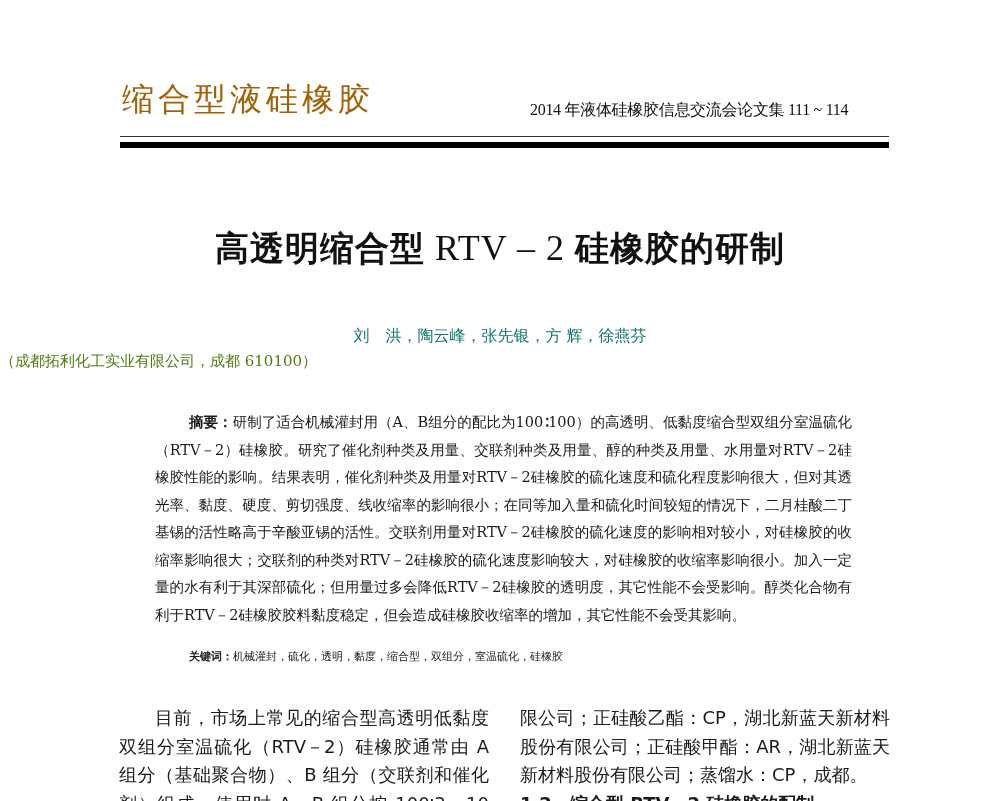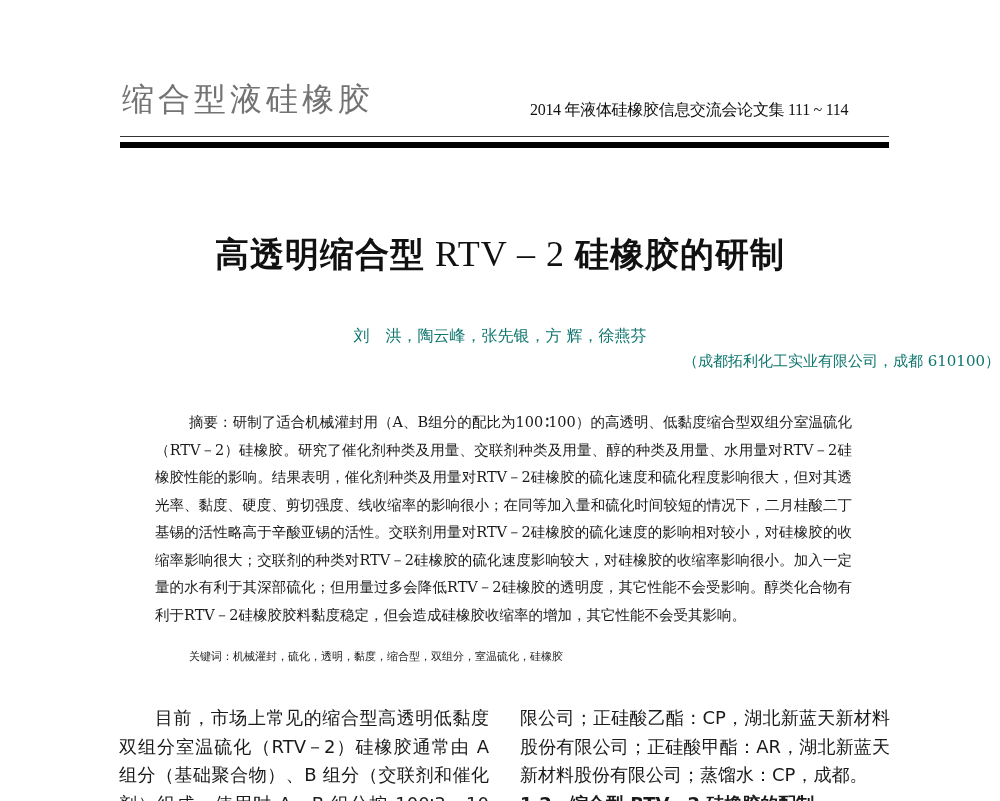--- a/index.html
+++ b/index.html
@@ -1,34 +1,34 @@
 <!DOCTYPE html>
 <html><head>
 <meta charset="utf-8">
 <style>
   html, body { margin: 0; padding: 0; background: #ffffff; }
   body { width: 1000px; height: 801px; overflow: hidden; position: relative;
          font-family: "DejaVu Serif", "Liberation Serif", serif; color: #111; }
   .abs { position: absolute; }
   .running-left { left: 122px; top: 78px; font-size: 32px; letter-spacing: 4px; font-weight: normal;
-                  font-family: "DejaVu Serif", serif; color: #737373; }
+                  font-family: "DejaVu Serif", serif; color: #a16207; }
   .running-right { left: 530px; top: 100px; font-size: 16px; color: #111;
                    font-family: "Liberation Serif", "DejaVu Serif", serif; letter-spacing: -0.3px; }
   .rule-thin { left: 120px; top: 136px; width: 769px; height: 1px; background: #333; }
   .rule-thick { left: 120px; top: 142px; width: 769px; height: 6px; background: #000; }
   .title { left: 0; width: 1000px; top: 226px; text-align: center; font-size: 34px; font-weight: bold;
-           font-family: "DejaVu Sans", sans-serif; letter-spacing: 1px; color: #111; margin-top: 6px; }
+           font-family: "DejaVu Sans", sans-serif; letter-spacing: 1px; color: #111; }
   .title .latin { font-family: "Liberation Serif", serif; font-weight: normal; font-size: 36px; }
   .authors { left: 0; width: 1000px; top: 326px; text-align: center; font-size: 16px;
              font-family: "DejaVu Serif", serif; color: #0f766e; }
-  .affil { left: 0; width: 1000px; top: 352px; text-align: right; font-size: 15px;
-           font-family: "DejaVu Serif", serif; color: #0f766e; }
+  .affil { left: 0; width: 1000px; top: 352px; text-align: left; font-size: 15px;
+           font-family: "DejaVu Serif", serif; color: #4d7c0f; }
   .abstract { left: 155px; top: 409px; width: 697px; font-size: 14.5px; line-height: 27.5px;
               text-align: justify; text-indent: 34px; font-family: "DejaVu Serif", serif; color: #1a1a1a; }
-  .abstract .label, .keywords .label { font-weight: normal; font-family: "DejaVu Sans", sans-serif; }
+  .abstract .label, .keywords .label { font-weight: bold; font-family: "DejaVu Sans", sans-serif; }
   .keywords { left: 189px; top: 649px; font-size: 11px; font-family: "DejaVu Serif", serif; color: #1a1a1a; }
   .col { top: 704px; width: 370px; font-size: 18px; line-height: 28.5px; text-align: justify;
          font-family: "DejaVu Sans", sans-serif; color: #1a1a1a; }
   .col-left { left: 119px; text-indent: 36px; }
   .col-right { left: 520px; }
   .col .heading { font-weight: bold; }
 </style>
 </head>
 <body>
 

